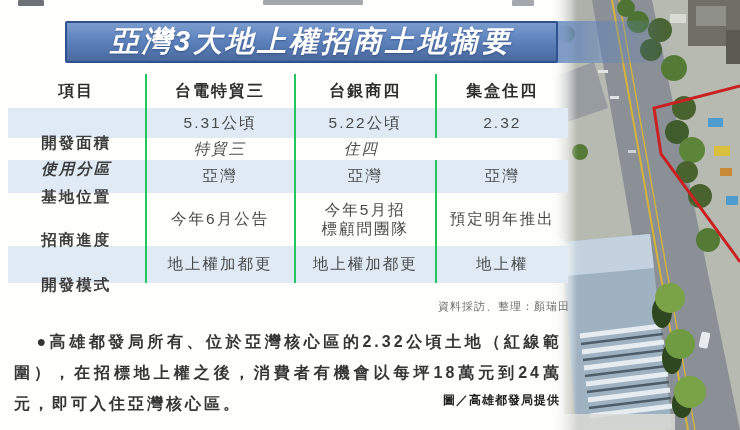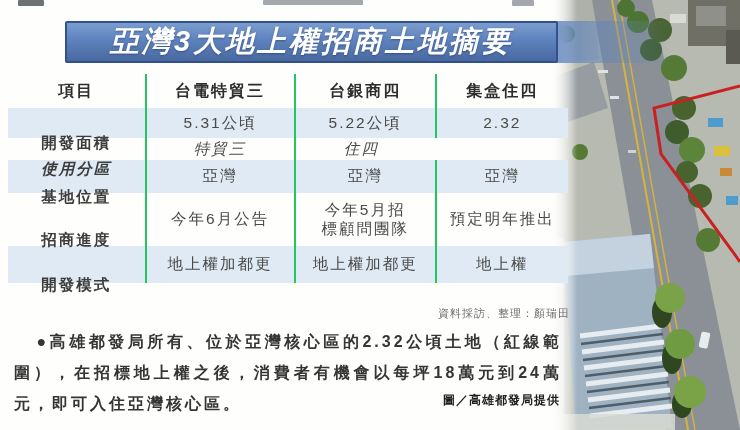--- a/index.html
+++ b/index.html
@@ -50,21 +50,21 @@
   .c3{width:25.2%;}
   .c4{width:23.8%;}
   .c2,.c3,.c4{border-left:2px solid #22c55e;}
   .trow.head{height:34px;}
   .trow.head .cell{font-size:16px;font-weight:bold;color:#2e2e2e;}
   .r1{height:30px;} .r2{height:22px;font-style:italic;} .r3{height:33px;} .r4{height:53px;} .r5{height:37px;justify-content:center;}
   .cell.lbl{font-weight:bold;color:#3d3d3d;margin-top:41px;}
   .wrapcell span{display:inline-block;max-width:6.3em;}
   
   .src{
-    position:absolute;left:8px;top:306px;width:562px;text-align:right;
+    position:absolute;left:8px;top:299px;width:562px;text-align:right;
     font-size:11px;color:#6e6e6e;letter-spacing:1px;
   }
   
   .caption{
     position:absolute;left:14px;top:326px;width:548px;height:96px;
     font-size:16px;font-weight:bold;color:#353535;line-height:31px;
     letter-spacing:3px;text-align:justify;text-indent:1.4em;
   }
   .photo-credit{
     position:absolute;right:2px;bottom:6px;

